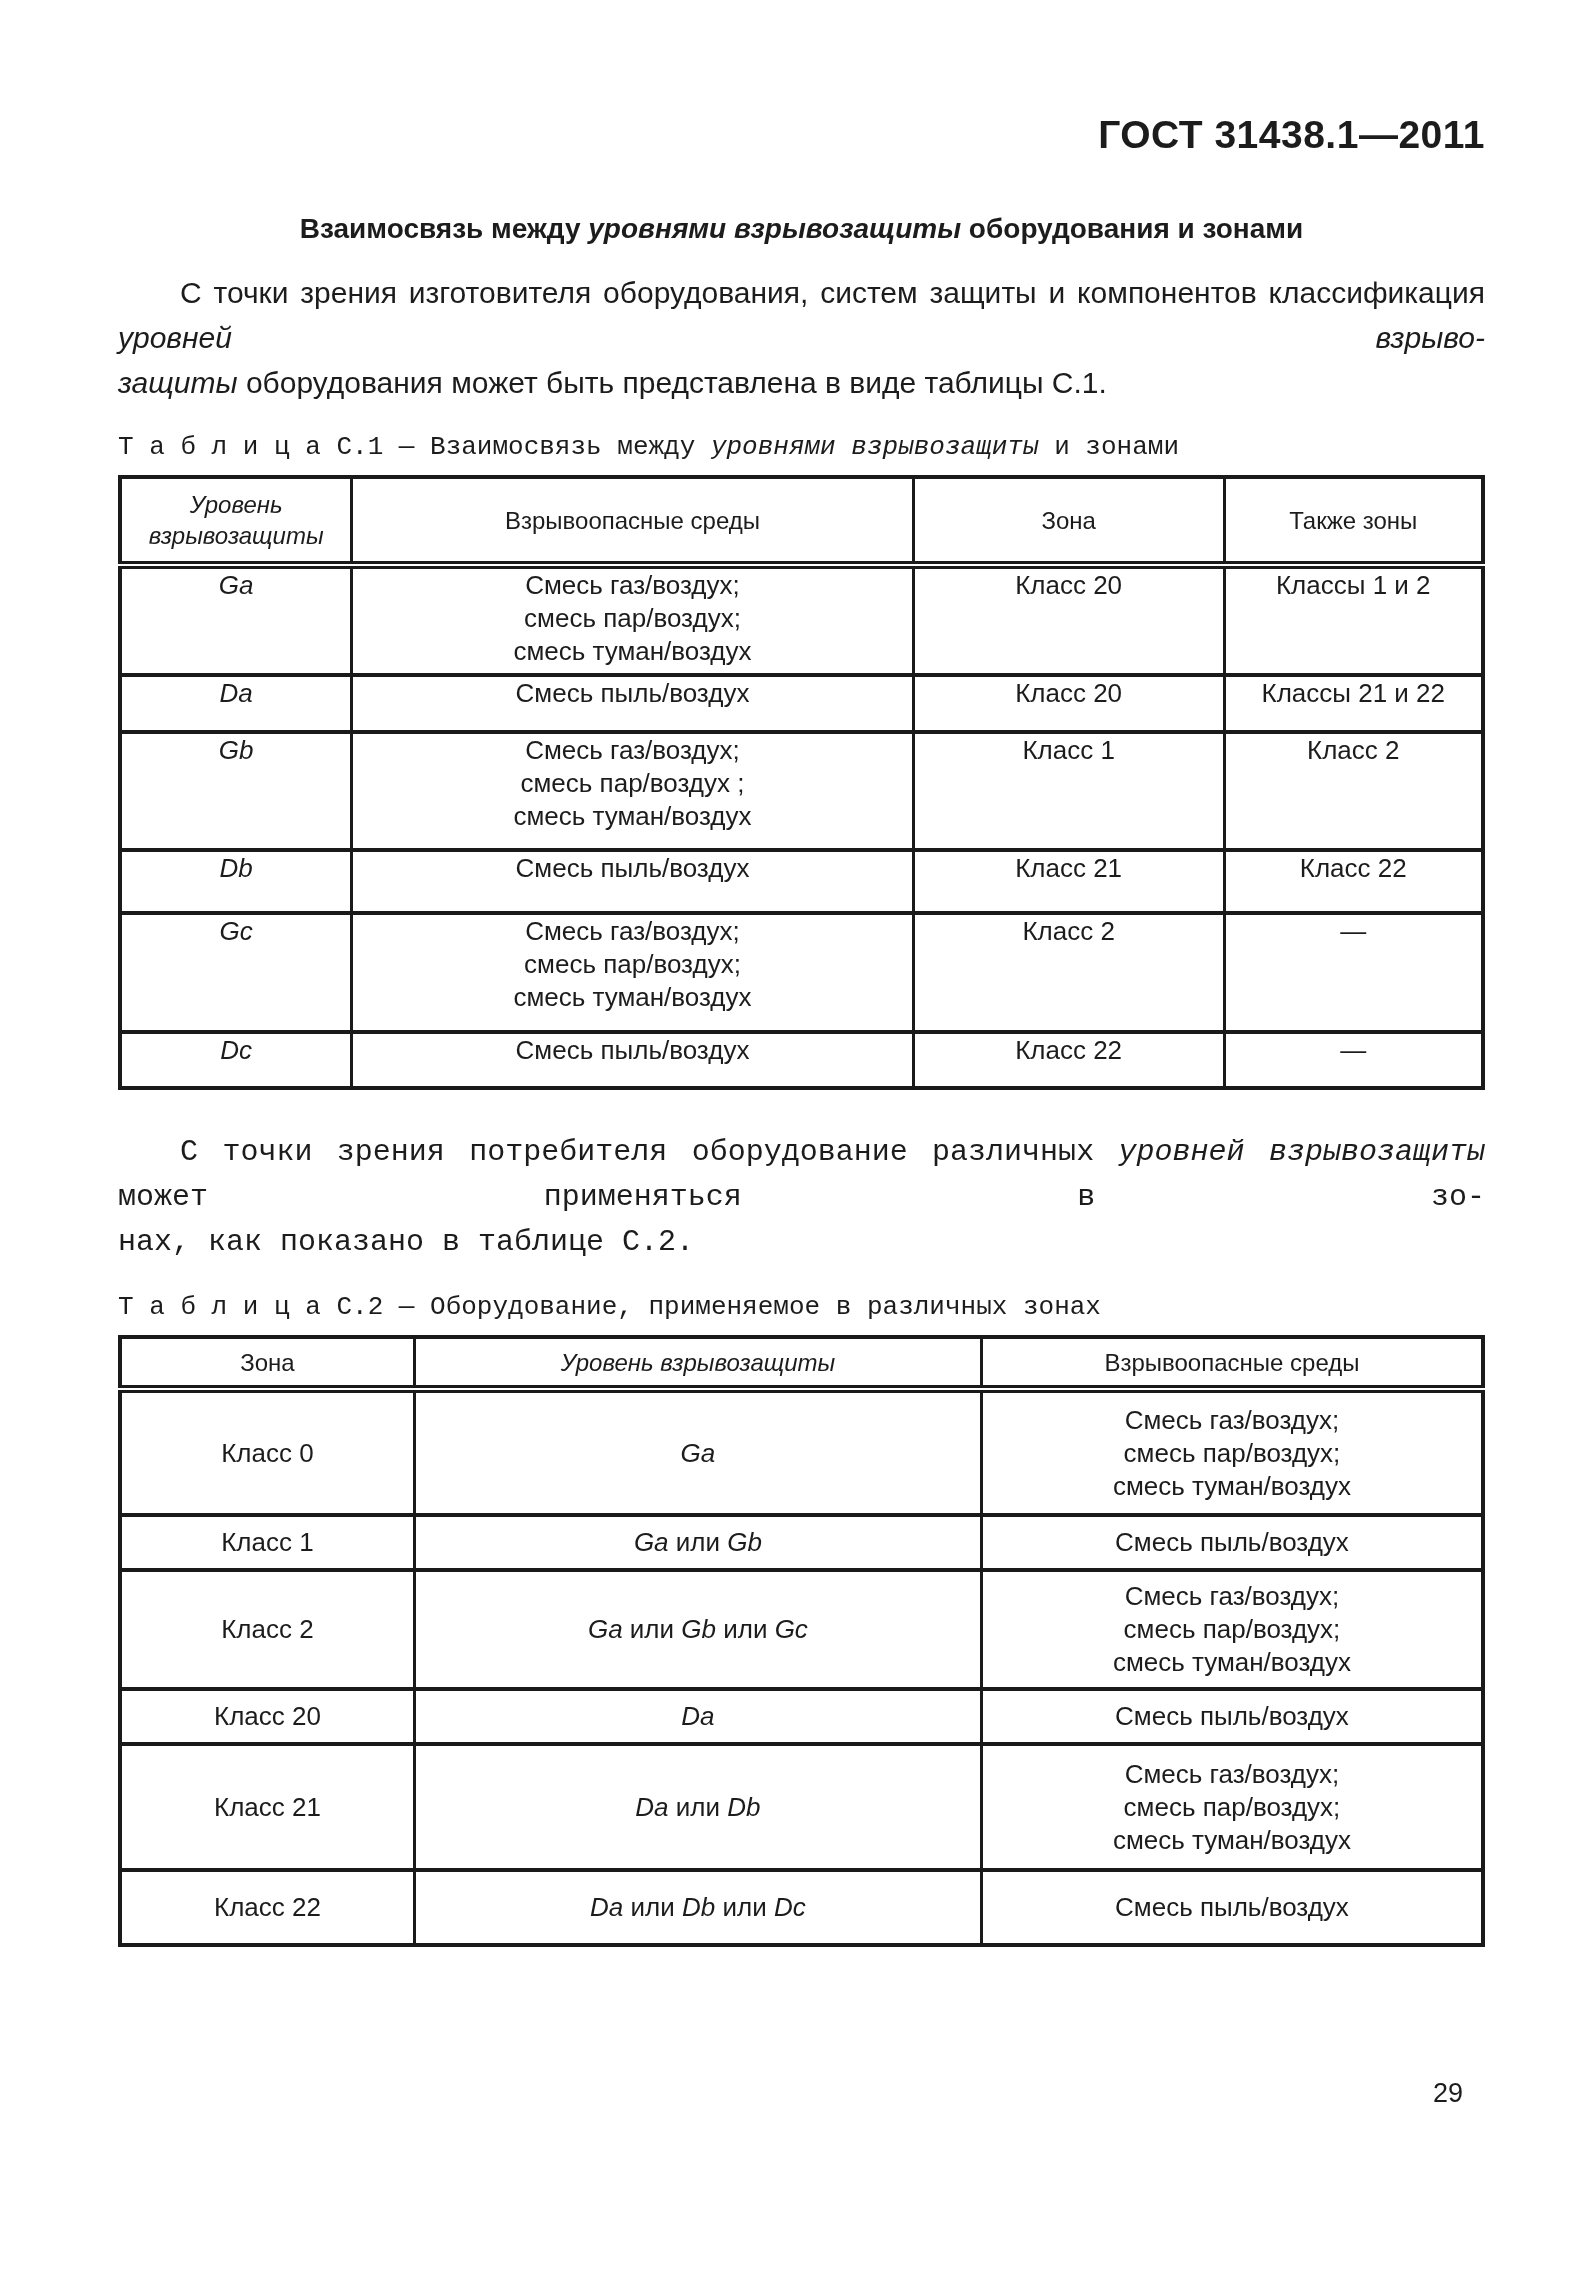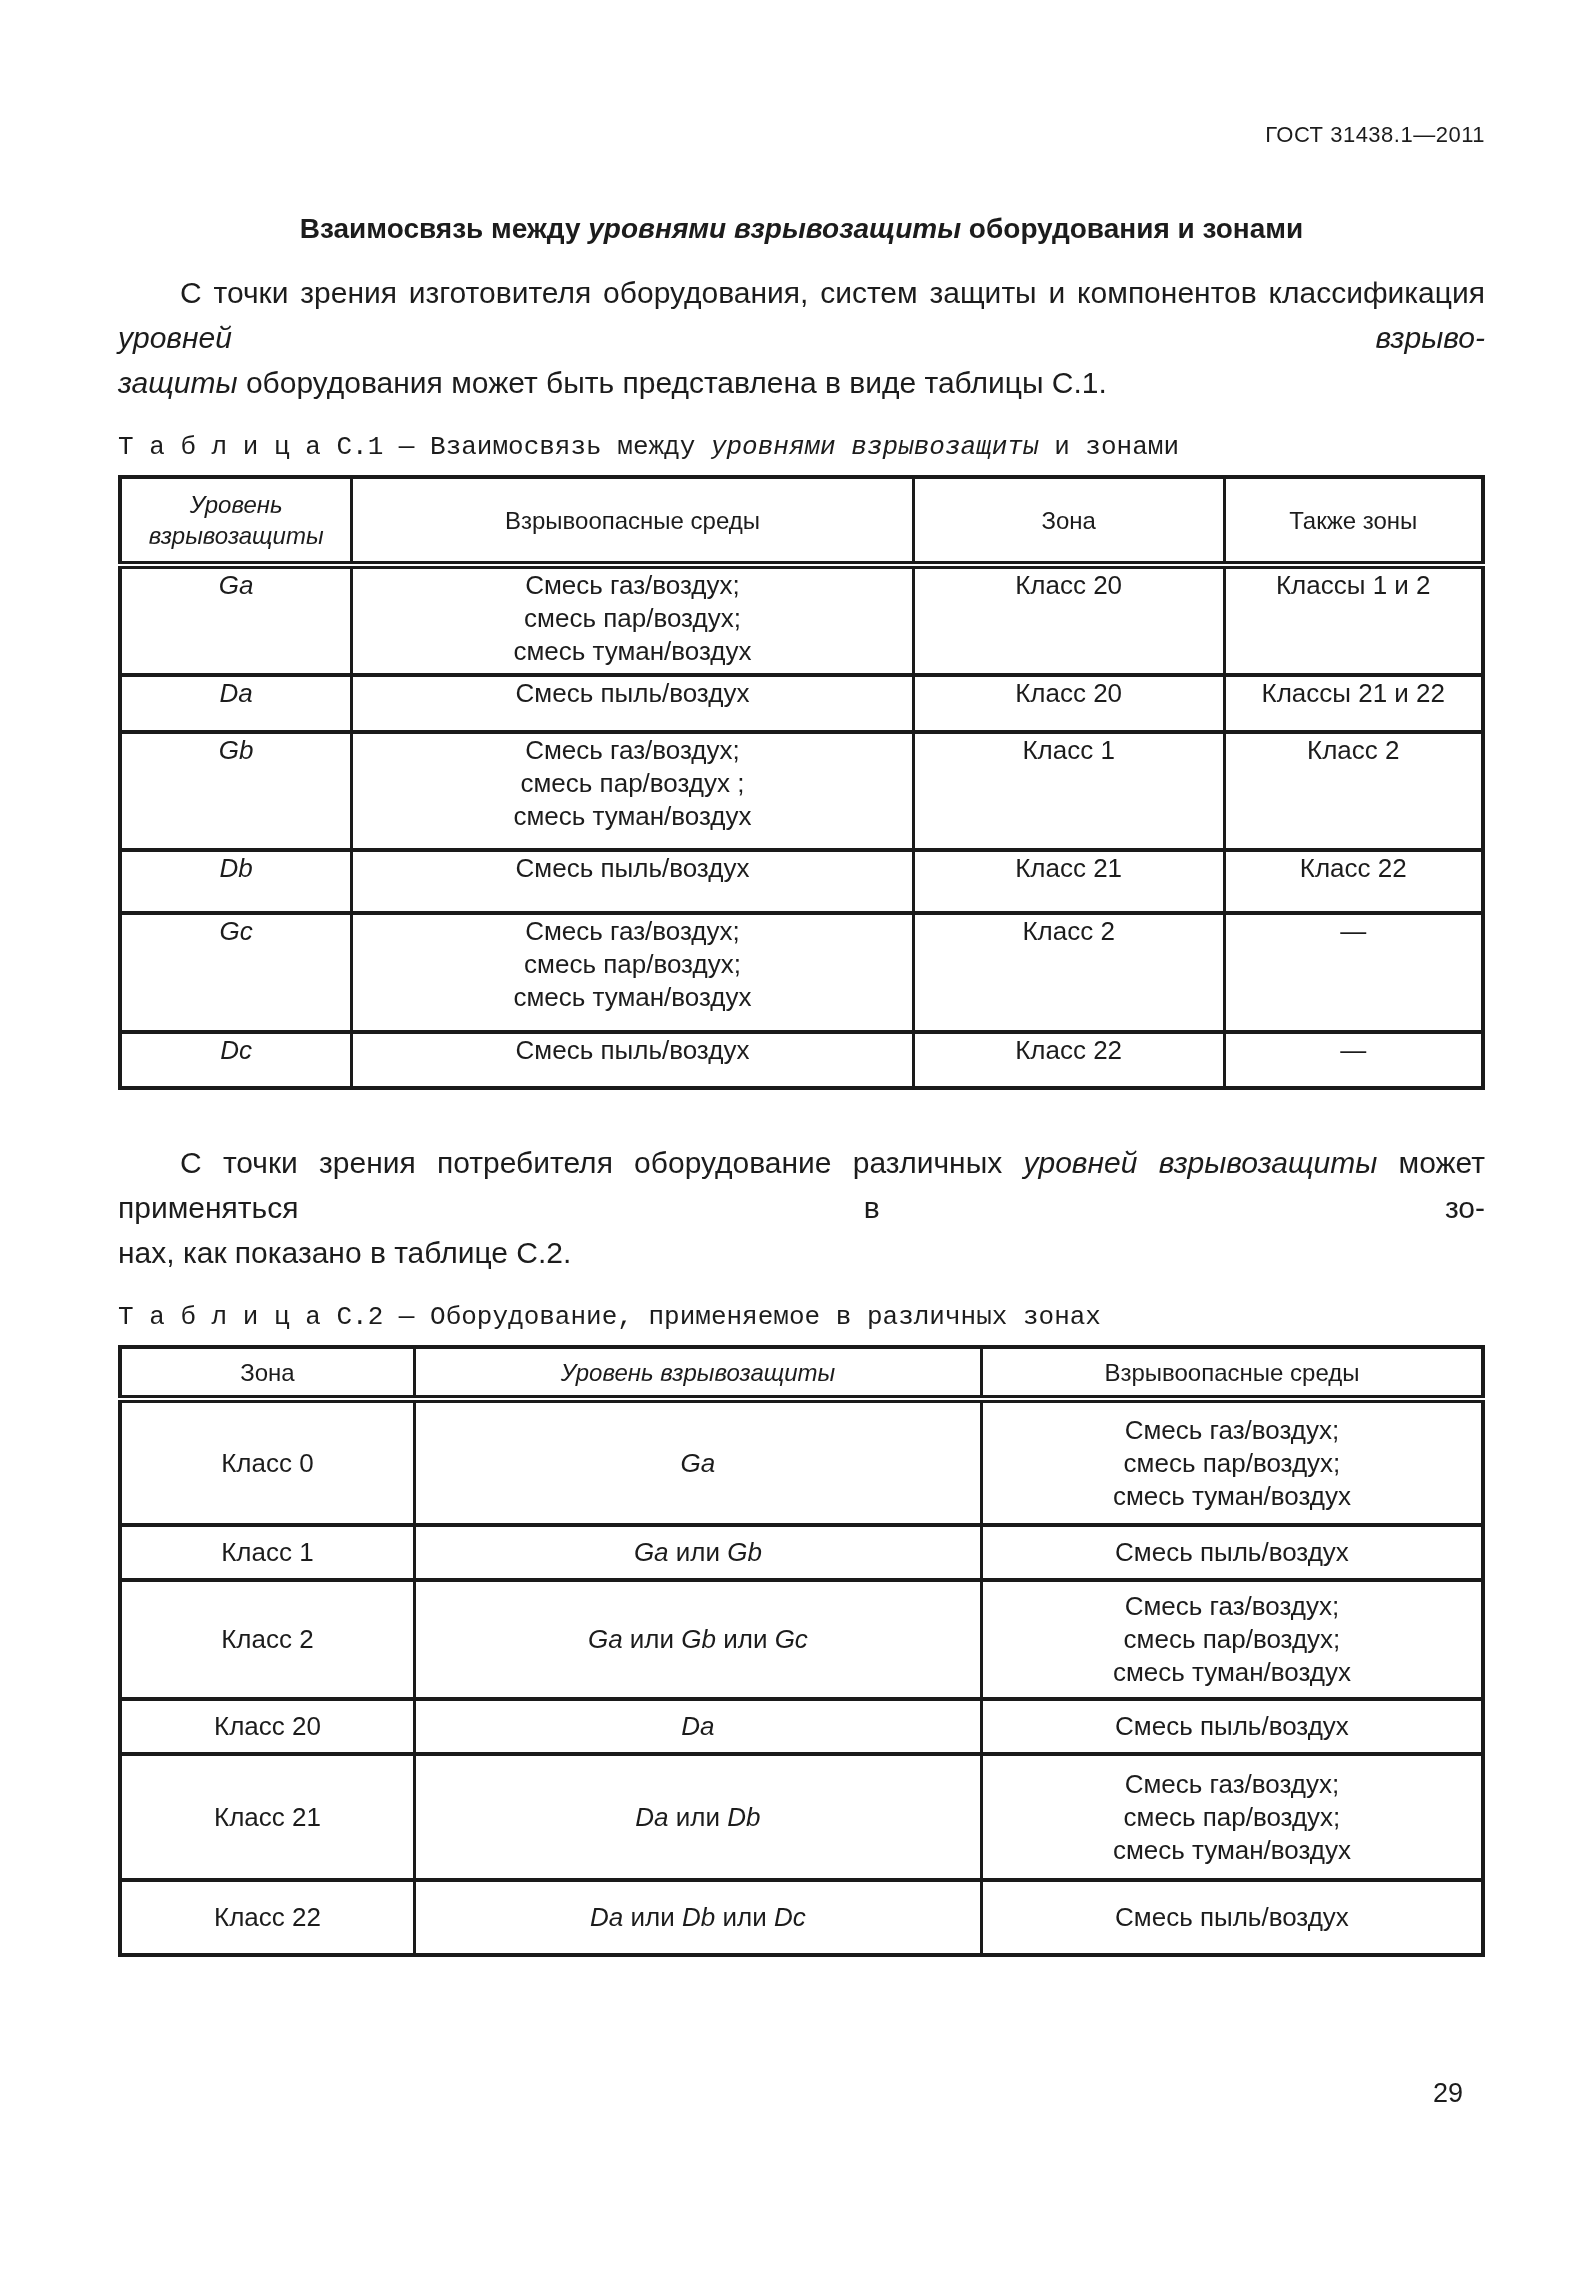--- a/index.html
+++ b/index.html
@@ -8,22 +8,22 @@
     width:1575px;height:2283px;
     background:#ffffff;
     color:#1c1c1c;
     font-family:"Liberation Sans",sans-serif;
     box-sizing:border-box;
     padding:118px 90px 0 118px;
     overflow:hidden;
   }
   .doc-number{
     text-align:right;
-    font-weight:normal;
-    font-size:22px;
+    font-weight:bold;
+    font-size:39px;
     line-height:34px;
     letter-spacing:.5px;
   }
   .appendix{
     text-align:center;
     font-weight:bold;
     font-size:27px;
     line-height:37px;
     margin-top:50px;
   }
@@ -35,21 +35,21 @@
     margin-top:60px;
   }
   .para{font-size:30px;line-height:45px;}
   .para .line{white-space:normal;}
   .para .line.first{
     text-indent:62px;
     text-align:justify;
     text-align-last:justify;
   }
   .p1{margin-top:24px;}
-  .p2{margin-top:50px;}
+  .p2{margin-top:40px;font-family:Liberation Mono, monospace;}
   .table-caption{
     font-size:26px;
     line-height:32px;
     margin-top:26px;
     font-family:Liberation Mono, monospace;
   }
   table.gost{
     width:100%;
     border-collapse:collapse;
     border:4px solid #1a1a1a;

